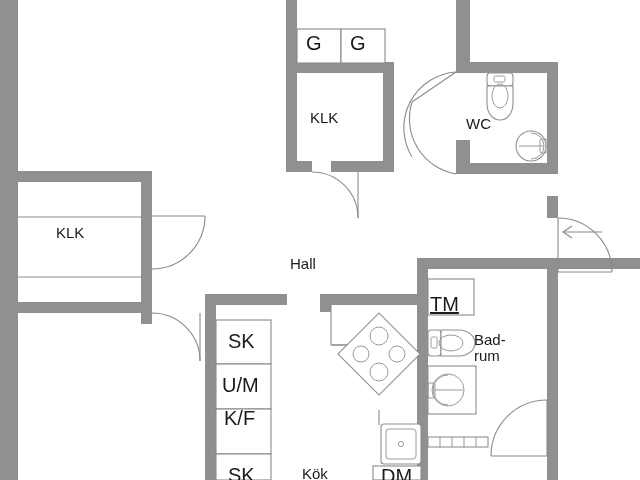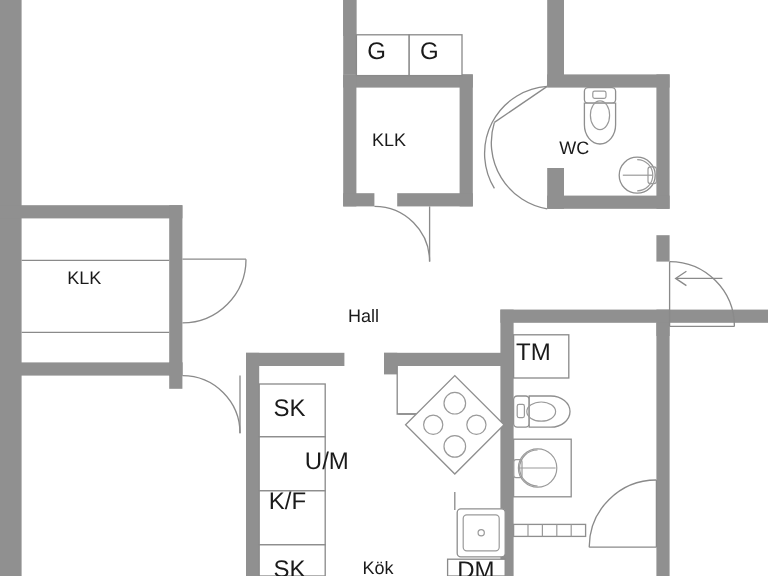--- a/index.html
+++ b/index.html
@@ -262,26 +262,28 @@
   </svg>
 
   <div class="room-label lbl-big" style="left:56px;  top:225px;">KLK</div>
 
   <div class="room-label lbl-big" style="left:310px; top:110px;">KLK</div>
 
   <div class="room-label lbl-big" style="left:290px; top:224px;margin-top:32px;">Hall</div>
 
   <div class="room-label lbl-big" style="left:466px; top:116px;">WC</div>
 
+  <div class="room-label lbl-big" style="left:474px; top:332px;">Bad-
+rum</div>
 
   <div class="room-label lbl-big" style="left:302px; top:466px;">Kök</div>
 
   <div class="room-label lbl-g" style="left:306px; top:33px;">G</div>
   <div class="room-label lbl-g" style="left:350px; top:33px;">G</div>
 
   <div class="room-label lbl-cab" style="left:228px; top:331px;">SK</div>
-  <div class="room-label lbl-cab" style="left:222px; top:375px;margin-left:32px;">U/M</div>
+  <div class="room-label lbl-cab" style="left:222px; top:375px;">U/M</div>
   <div class="room-label lbl-cab" style="left:224px; top:408px;">K/F</div>
   <div class="room-label lbl-cab" style="left:228px; top:465px;">SK</div>
 
-  <div class="room-label lbl-cab" style="left:430px; top:284px;">TM</div>
+  <div class="room-label lbl-cab" style="left:430px; top:294px;text-decoration:underline;">TM</div>
   <div class="room-label lbl-cab" style="left:381px; top:466px;">DM</div>
 </div>
 
 </body></html>

